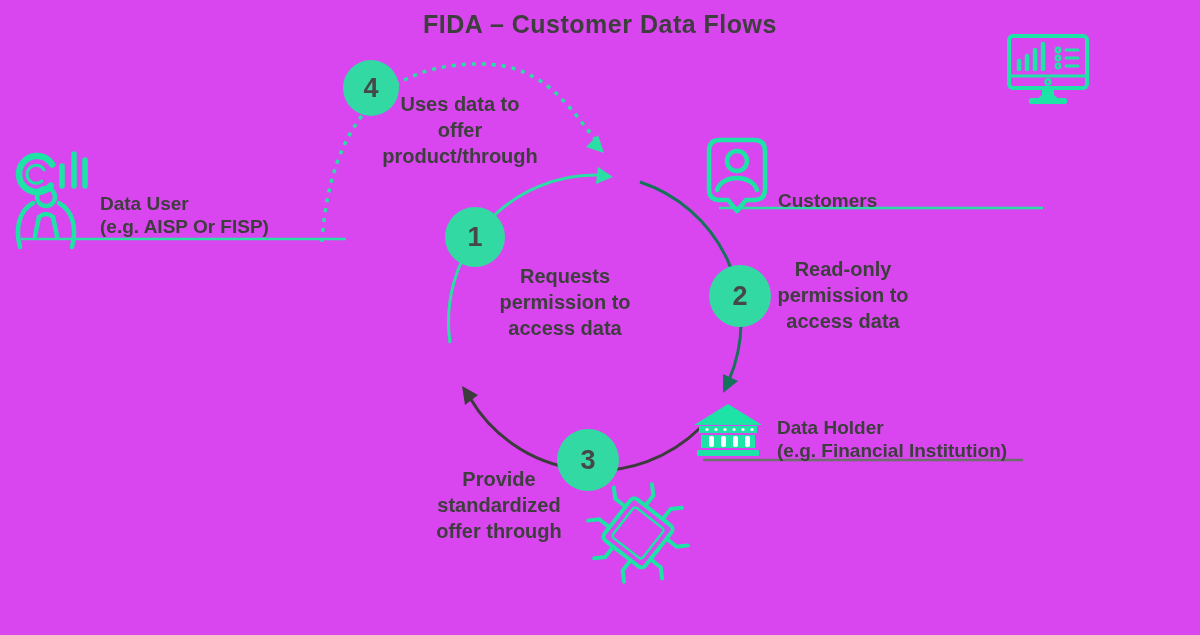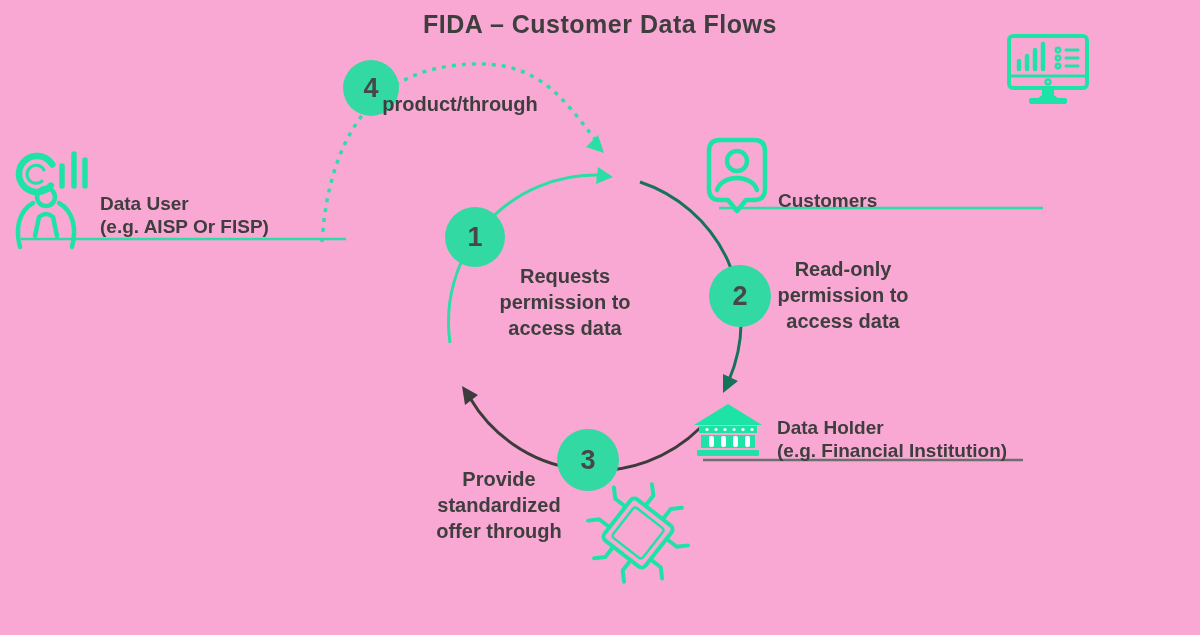--- a/index.html
+++ b/index.html
@@ -1,16 +1,16 @@
 <!DOCTYPE html>
 <html style="--teal: #2BDEA6; --icon-green: #1EE3A6; --circle-teal: #33D9A2; --dark-green: #15735A; --arc-gray: #3C3C3C; --text: #3E3E3E; --underline-gray: #6E6E6E;"><head>
 <meta charset="utf-8">
 <style>
   html,body{margin:0;padding:0;background:#fff;}
-  .stage{position:relative;width:1200px;height:635px;background:#f9a8d4;overflow:hidden;
+  .stage{position:relative;width:1200px;height:635px;background:#d946ef;overflow:hidden;
          font-family:"Liberation Sans", sans-serif;}
   .stage svg{position:absolute;left:0;top:0;}
   
   .arc-teal{stroke:var(--teal);stroke-width:3;fill:none;}
   .arc-dash{stroke:var(--teal);stroke-width:3.5;fill:none;stroke-dasharray:4 6;}
   .arc-green{stroke:var(--dark-green);stroke-width:3;fill:none;}
   .arc-gray{stroke:var(--arc-gray);stroke-width:3;fill:none;}
   .ah-teal{fill:var(--teal);stroke:none;}
   .ah-green{fill:var(--dark-green);stroke:none;}
   .ah-gray{fill:var(--arc-gray);stroke:none;}
@@ -125,20 +125,22 @@
       <span>1</span>
     </div>
   <div class="badge" style="left:709px;top:265px;width:62px;height:62px;">
       <span>2</span>
     </div>
   <div class="badge" style="left:557px;top:429px;width:62px;height:62px;">
       <span>3</span>
     </div>
 
   <div class="txt step" style="left:350px;top:91px;">
+    <span class="line">Uses data to</span>
+    <span class="line">offer</span>
     <span class="line">product/through</span>
   </div>
   <div class="txt step" style="left:455px;top:243px;margin-top:20px;">
     <span class="line">Requests</span>
     <span class="line">permission to</span>
     <span class="line">access data</span>
   </div>
   <div class="txt step" style="left:733px;top:256px;">
     <span class="line">Read-only</span>
     <span class="line">permission to</span>

